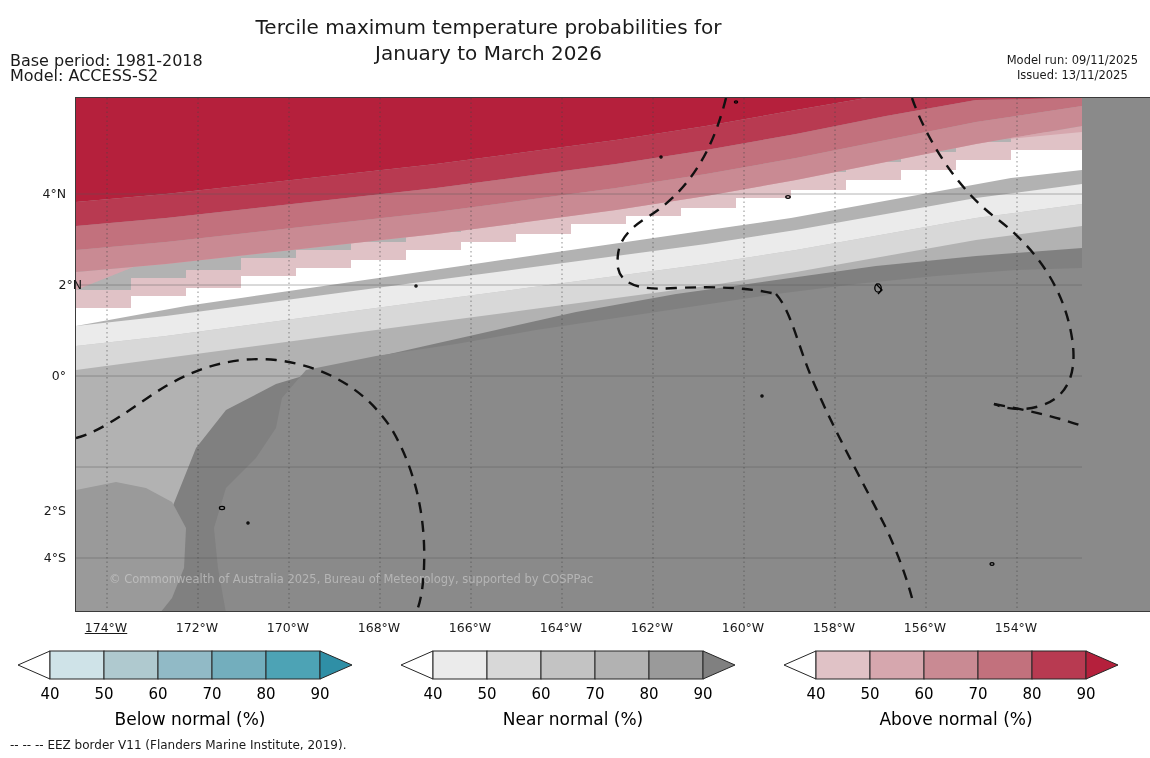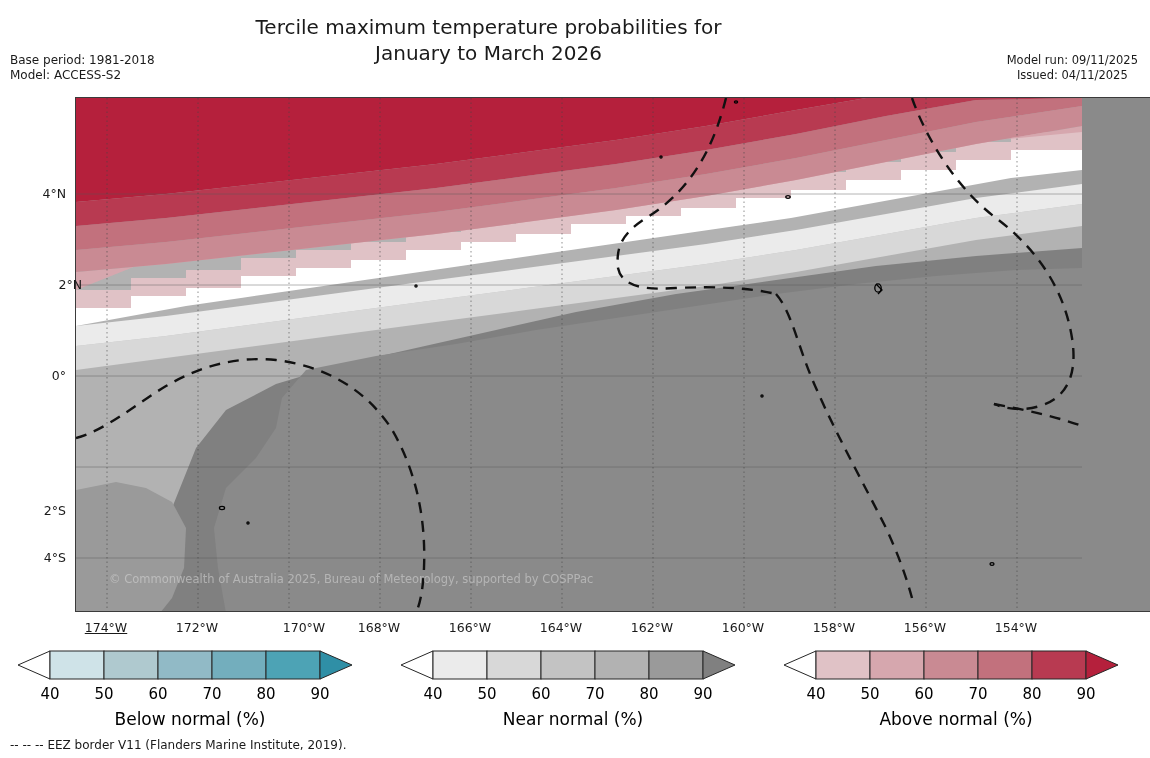--- a/index.html
+++ b/index.html
@@ -22,21 +22,21 @@
     left: 0; top: 14px;
     width: 977px;
     text-align: center;
     font-size: 20px;
     line-height: 26px;
     color: #1a1a1a;
   }
   #meta-left {
     position: absolute;
     left: 10px; top: 53px;
-    font-size: 12px;
+    font-size: 16px;
     line-height: 15px;
     color: #1a1a1a;
     text-align: left;
   }
   #meta-right {
     position: absolute;
     right: 12px; top: 53px;
     font-size: 11.5px;
     line-height: 15px;
     color: #1a1a1a;
@@ -124,21 +124,21 @@
   <div>January to March 2026</div>
 </div>
 
 <div id="meta-left">
   <div>Base period: 1981-2018</div>
   <div>Model: ACCESS-S2</div>
 </div>
 
 <div id="meta-right">
   <div>Model run: 09/11/2025</div>
-  <div>Issued: 04/11/2025</div>
+  <div>Issued: 13/11/2025</div>
 </div>
 
 <div id="map-frame">
   <svg id="map-svg" width="1006" height="515" viewBox="0 0 1006 515">
     <defs>
       <clipPath id="mapclip">
           <rect x="0" y="0" width="1006" height="515"></rect>
         </clipPath>
     </defs>
 
@@ -270,21 +270,21 @@
 </div>
 
 <div class="ytick-label left" style="left:0px; top:186px;">4°N</div>
 <div class="ytick-label left" style="left:16px; top:277px;">2°N</div>
 <div class="ytick-label left" style="left:0px; top:368px;">0°</div>
 <div class="ytick-label left" style="left:0px; top:459px;margin-top:44px;">2°S</div>
 <div class="ytick-label left" style="left:0px; top:550px;">4°S</div>
 
 <div class="xtick-label" style="left:106px;text-decoration:underline;">174°W</div>
 <div class="xtick-label" style="left:197px;">172°W</div>
-<div class="xtick-label" style="left:304px;">170°W</div>
+<div class="xtick-label" style="left:288px;">170°W</div>
 <div class="xtick-label" style="left:379px;">168°W</div>
 <div class="xtick-label" style="left:470px;">166°W</div>
 <div class="xtick-label" style="left:561px;">164°W</div>
 <div class="xtick-label" style="left:652px;">162°W</div>
 <div class="xtick-label" style="left:743px;">160°W</div>
 <div class="xtick-label" style="left:834px;">158°W</div>
 <div class="xtick-label" style="left:925px;">156°W</div>
 <div class="xtick-label" style="left:1016px;">154°W</div>
 
 <div class="cbar-group" style="left:10px; width:360px;">

